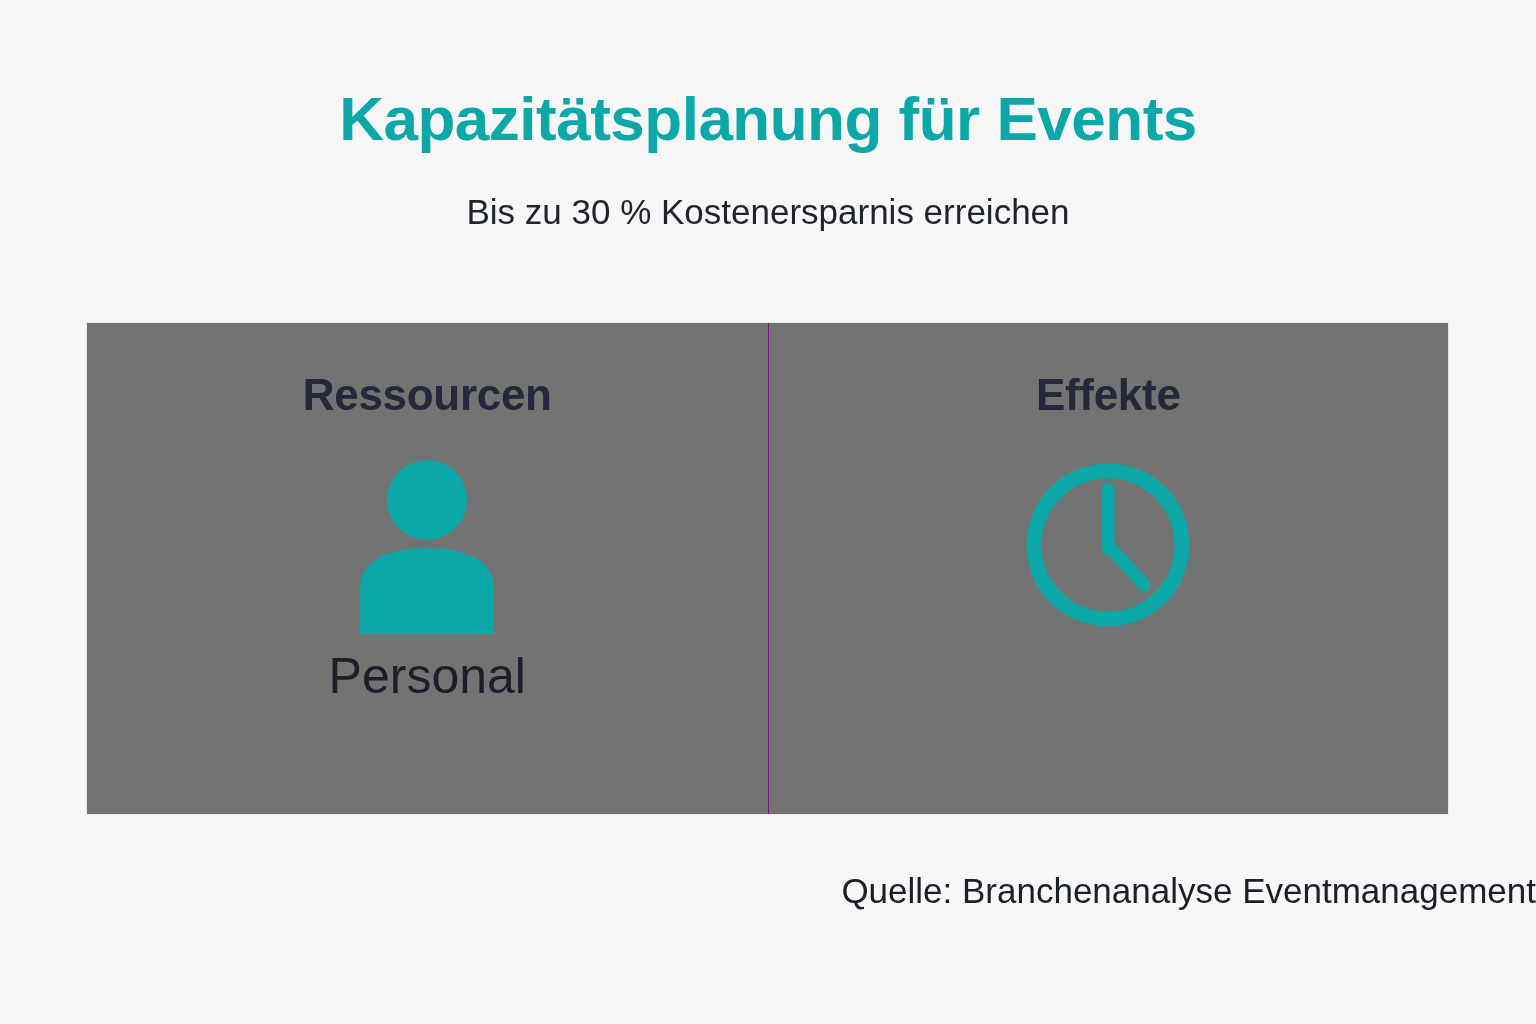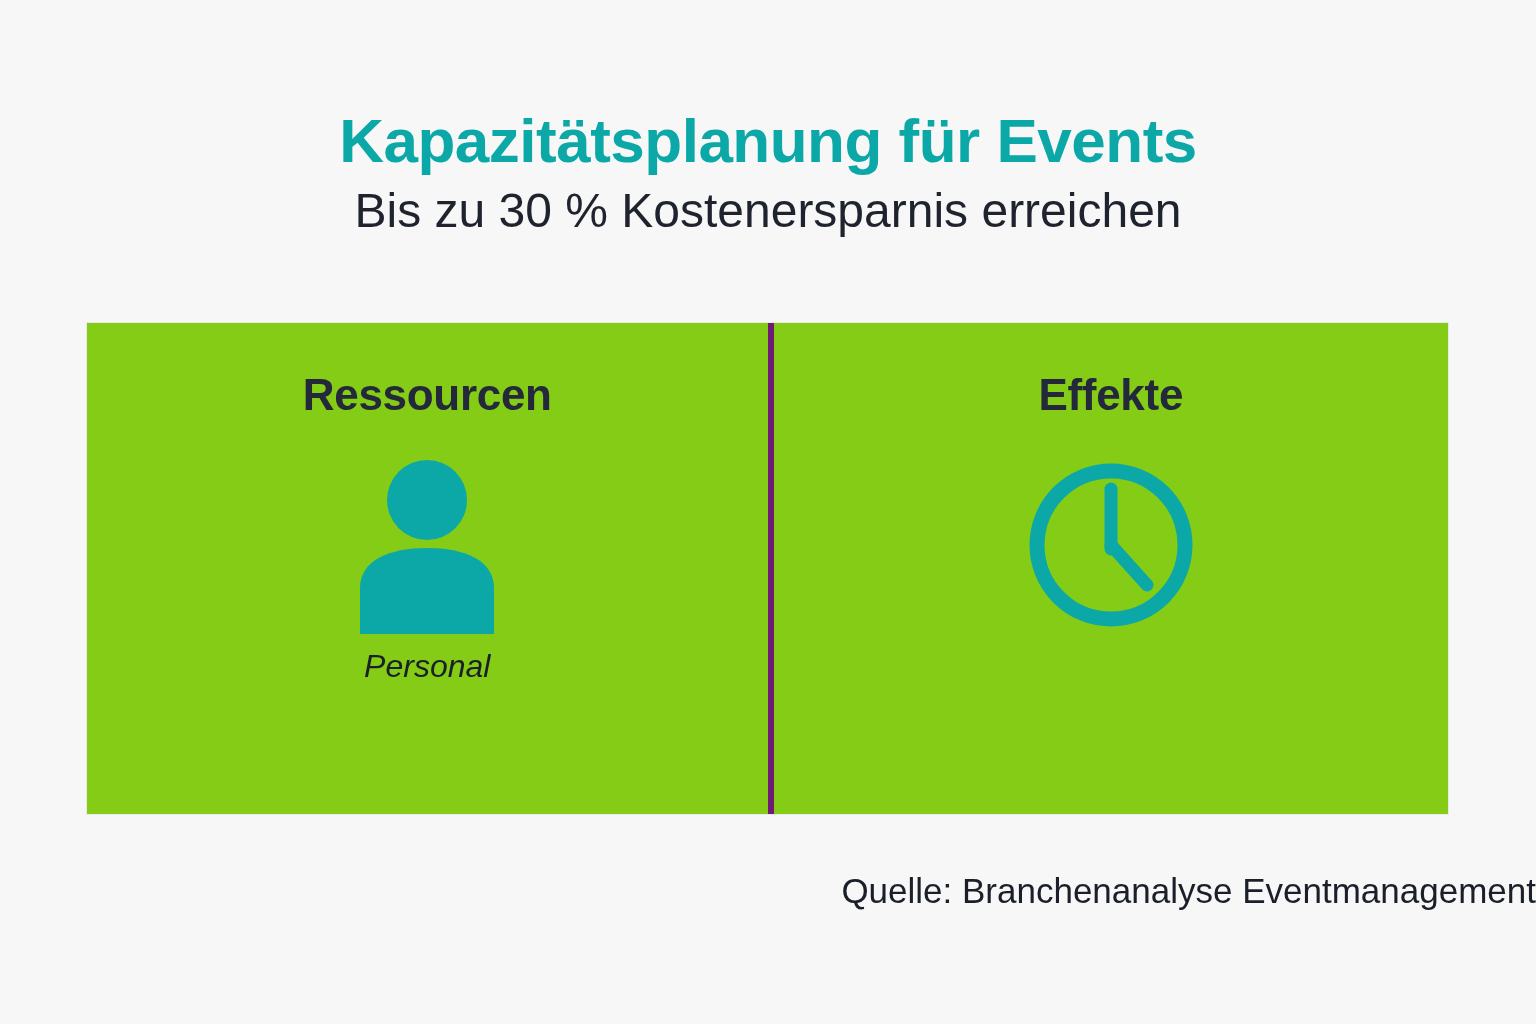--- a/index.html
+++ b/index.html
@@ -22,68 +22,68 @@
     box-sizing: border-box;
     display: flex;
     flex-direction: column;
     align-items: center;
   }
 
   
   .header {
     width: 100%;
     text-align: center;
-    padding-top: 108px;
+    padding-top: 86px;
   }
 
   .title {
     margin: 0;
     font-size: 62px;
     line-height: 1.08;
     font-weight: bold;
     letter-spacing: -0.5px;
     color: #0ca8a8;
     font-family: "Liberation Sans", "DejaVu Sans", sans-serif;
   }
 
   .subtitle {
-    margin: 10px 0 0 0;
-    font-size: 48px;
+    margin: 40px 0 0 0;
+    font-size: 35px;
     line-height: 1.1;
     font-weight: normal;
     color: #1f232e;
     font-family: "Liberation Sans", "DejaVu Sans", sans-serif;
   }
 
   
   .card {
     position: absolute;
     left: 86px;
     top: 322px;
     width: 1363px;
     height: 493px;
     box-sizing: border-box;
-    background: #84cc16;
+    background: #737373;
     border: 1px solid #e9e9ea;
     display: flex;
     flex-direction: row;
   }
 
   .panel {
     flex: 1 1 50%;
     box-sizing: border-box;
     display: flex;
     flex-direction: column;
     align-items: center;
     padding-top: 48px;
     position: relative;
   }
 
   .panel + .panel {
-    border-left: 6px solid #701a75;
+    border-left: 1px solid #701a75;
   }
 
   .panel-heading {
     margin: 0;
     font-size: 44px;
     line-height: 1.1;
     font-weight: bold;
     color: #23283a;
     letter-spacing: -0.3px;
   }
@@ -111,25 +111,24 @@
     align-items: center;
     justify-content: center;
   }
 
   .icon-box svg {
     display: block;
   }
 
   .item-label {
     margin-top: 14px;
-    font-size: 32px;
+    font-size: 50px;
     line-height: 1.1;
     color: #1b1f2a;
     white-space: nowrap;
-    font-style: italic;
   }
 
   
   .source {
     position: absolute;
     left: 0;
     right: 0;
     top: 872px;
     text-align: right;
     font-size: 35px;

